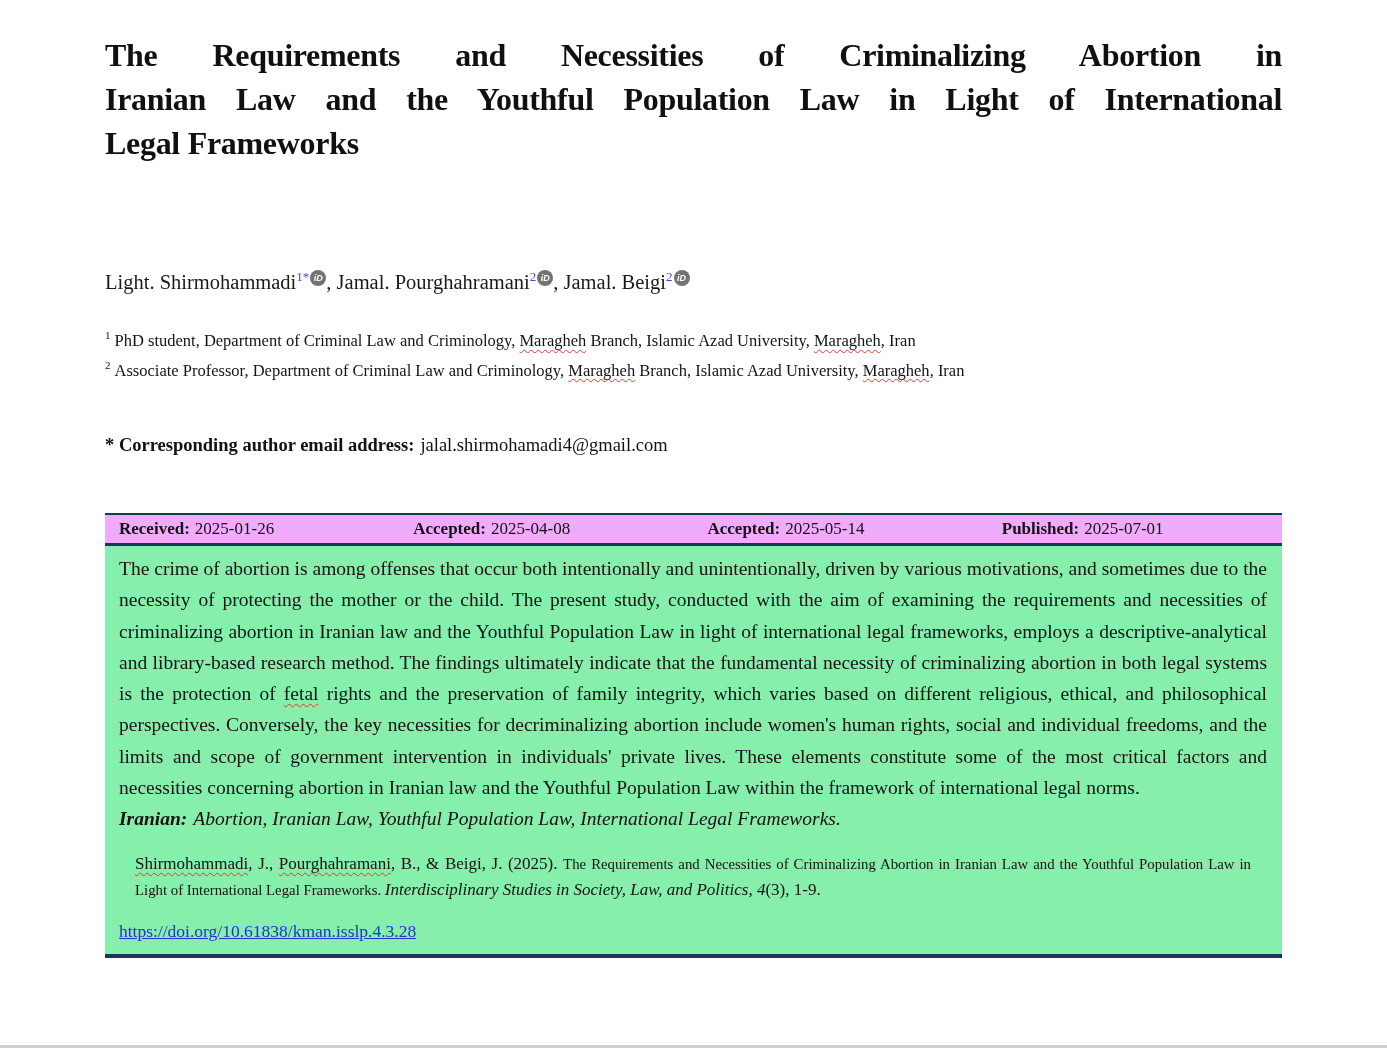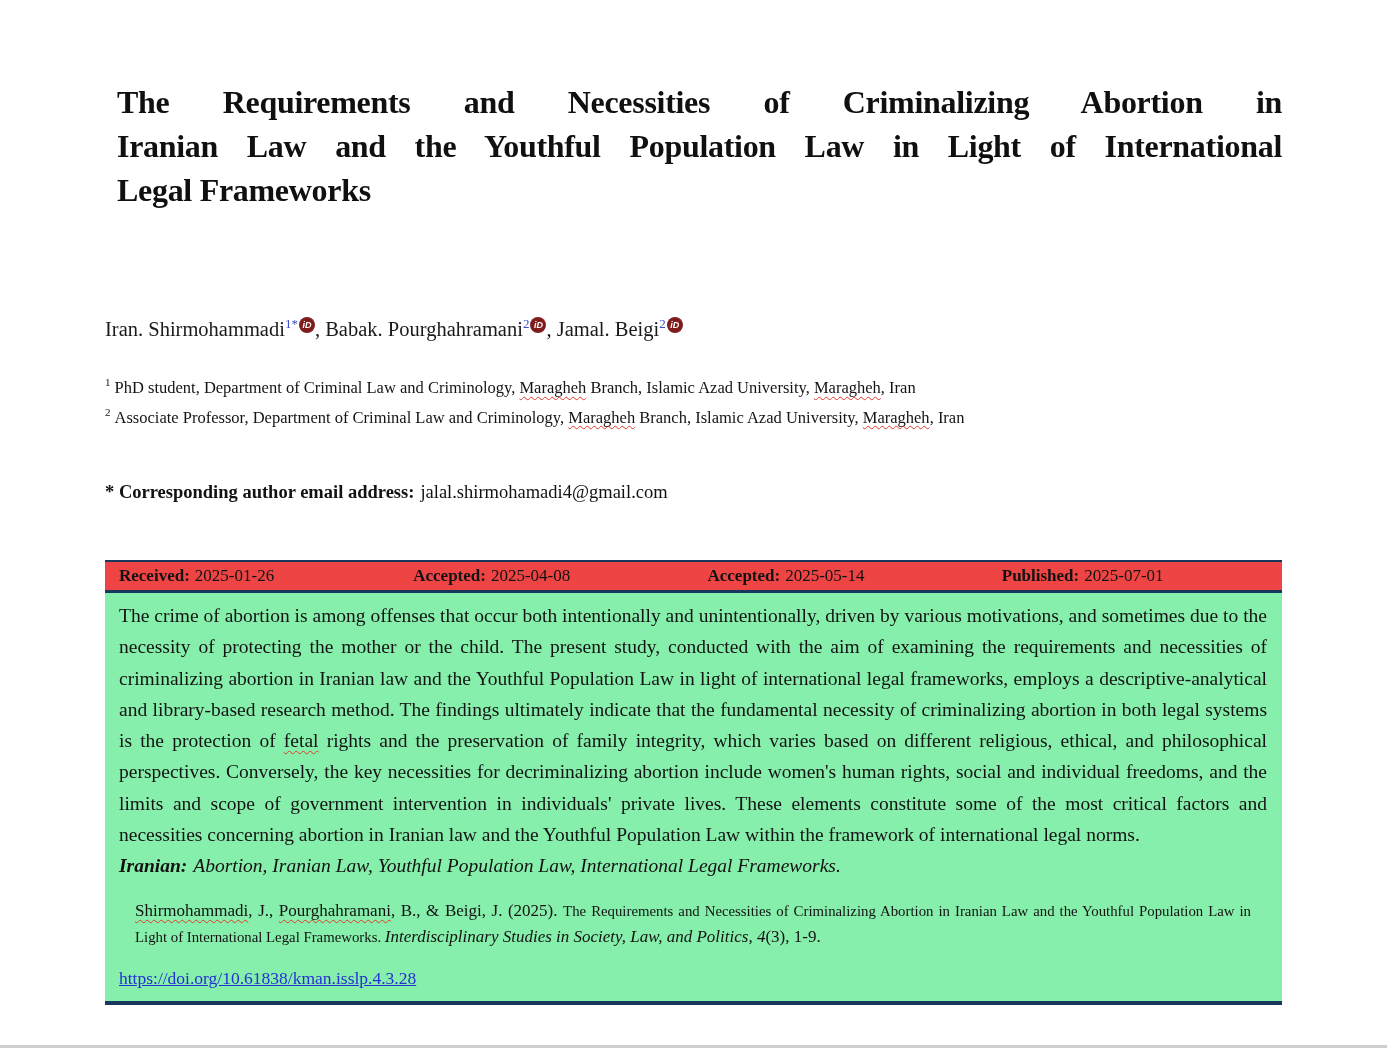--- a/index.html
+++ b/index.html
@@ -9,21 +9,21 @@
     width: 1387px;
     height: 1052px;
     background: #ffffff;
     overflow: hidden;
     font-family: "Liberation Serif", "DejaVu Serif", serif;
     color: #121212;
   }
   .content { margin: 0 105px; width: 1177px; }
 
   
-  .title-block { padding-top: 80px; margin-left: 12px; }
+  .title-block { padding-top: 33px; }
   .title-line {
     font-size: 32px;
     font-weight: bold;
     line-height: 44px;
     letter-spacing: -0.3px;
     text-align: justify;
     text-align-last: justify;
     color: #101010;
   }
   .title-line.last { text-align: left; text-align-last: left; }
@@ -38,21 +38,21 @@
   .authors-line sup {
     color: #3c4bcd;
     font-size: 13px;
     line-height: 0;
     vertical-align: super;
   }
   .orcid {
     display: inline-block;
     width: 16px; height: 16px;
     border-radius: 50%;
-    background: #7f1d1d;
+    background: #737373;
     color: #ffffff;
     font-family: "Liberation Sans", sans-serif;
     font-size: 9px;
     font-weight: bold;
     font-style: italic;
     line-height: 16px;
     text-align: center;
     vertical-align: super;
     margin-left: 1px;
   }
@@ -73,21 +73,21 @@
 
   
   .correspond { margin-top: 50px; font-size: 18.5px; line-height: 26px; }
   .correspond .lbl { font-weight: bold; }
   .correspond .email { margin-left: 6px; }
 
   
   .meta-table { margin-top: 55px; border-top: 2px solid #17375d; border-bottom: 4px solid #17375d; }
   .dates-row {
     display: flex;
-    background: #ef4444;
+    background: #f0abfc;
     border-bottom: 3px solid #17375d;
     padding: 3px 0 4px 0;
     font-size: 17px;
     line-height: 21px;
   }
   .date-cell { flex: 1 1 0; padding-left: 14px; }
   .date-cell .lbl { font-weight: bold; }
   .date-cell .val { margin-left: 5px; }
 
   .abstract-box {
@@ -129,21 +129,21 @@
 <div class="page">
   <div class="content">
 
     <div class="title-block">
       <div class="title-line">The Requirements and Necessities of Criminalizing Abortion in</div>
       <div class="title-line">Iranian Law and the Youthful Population Law in Light of International</div>
       <div class="title-line last">Legal Frameworks</div>
     </div>
 
     <div class="authors-line">
-      <span>Iran. Shirmohammadi</span><sup>1*</sup><span class="orcid">iD</span><span>, </span><span>Babak. Pourghahramani</span><sup>2</sup><span class="orcid">iD</span><span>, </span><span>Jamal. Beigi</span><sup>2</sup><span class="orcid">iD</span>
+      <span>Light. Shirmohammadi</span><sup>1*</sup><span class="orcid">iD</span><span>, </span><span>Jamal. Pourghahramani</span><sup>2</sup><span class="orcid">iD</span><span>, </span><span>Jamal. Beigi</span><sup>2</sup><span class="orcid">iD</span>
     </div>
 
     <div class="affiliations">
       <div><sup>1</sup><span>PhD student, Department of Criminal Law and Criminology, </span><span class="sq">Maragheh</span><span> Branch, Islamic Azad University, </span><span class="sq">Maragheh</span><span>, Iran</span></div>
       <div><sup>2</sup><span>Associate Professor, Department of Criminal Law and Criminology, </span><span class="sq">Maragheh</span><span> Branch, Islamic Azad University, </span><span class="sq">Maragheh</span><span>, Iran</span></div>
     </div>
 
     <div class="correspond">
       <span class="lbl">* Corresponding author email address:</span><span class="email">jalal.shirmohamadi4@gmail.com</span>
     </div>

